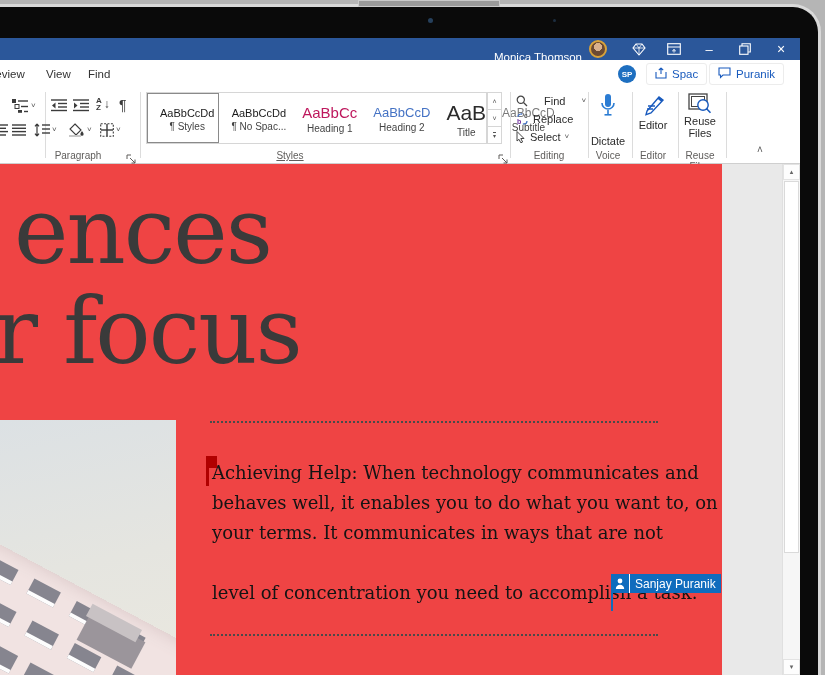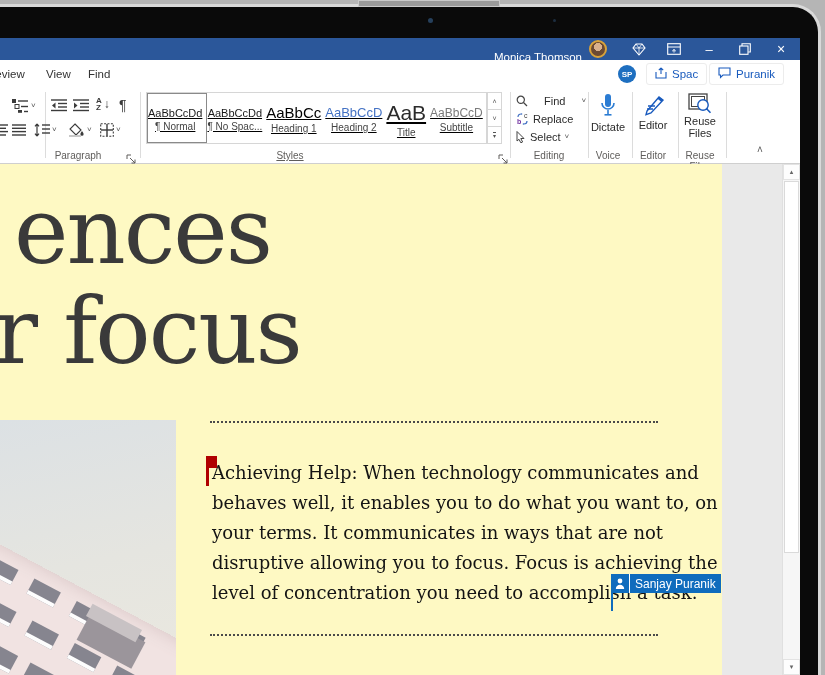--- a/index.html
+++ b/index.html
@@ -41,42 +41,42 @@
   .grouplabel{position:absolute;top:62px;font-size:10px;color:#5f5d5b;text-align:center;}
   .launcher{position:absolute;top:62px;width:11px;height:11px;color:#5f5d5b;}
   .icobtn{position:absolute;display:flex;align-items:center;gap:2px;color:#3b3b3b;}
   .chev{font-size:8px;color:#555;line-height:1;}
   .rowline{stroke:#3b3b3b;stroke-width:1.4;}
   .sortAZ{font-size:8px;font-weight:bold;color:#3b3b3b;line-height:7px;display:flex;flex-direction:column;}
   .pilcrow{font-size:14px;color:#3b3b3b;}
 
   
   .gallery{left:146px;top:4px;width:341px;height:52px;border:1px solid #d6d6d6;box-sizing:border-box;background:#fff;display:flex;}
-  .gitem{height:100%;display:flex;flex-direction:column;align-items:center;justify-content:center;box-sizing:border-box;padding:2px 4px 0 0;text-decoration:underline;}
+  .gitem{height:100%;display:flex;flex-direction:column;align-items:center;justify-content:center;box-sizing:border-box;padding:2px 4px 0 12px;}
   .gitem .nm{font-size:10px;color:#444;margin-top:2px;white-space:nowrap;}
   .gsel{border:1px solid #8a8a8a;background:#fff;}
   .pv-n{font-size:11px;color:#1a1a1a;}
-  .pv-h1{font-size:15px;color:#000000;}
+  .pv-h1{font-size:15px;color:#be185d;}
   .pv-h2{font-size:13px;color:#4472c4;}
   .pv-t{font-size:21px;color:#2b2b2b;font-weight:300;}
   .pv-s{font-size:12px;color:#7a7a7a;}
   .gscroll{left:487px;top:4px;width:15px;height:52px;display:flex;flex-direction:column;}
   .gsbtn{flex:1;border:1px solid #d6d6d6;border-top:none;display:flex;align-items:center;justify-content:center;
          font-size:7px;color:#555;background:#fff;box-sizing:border-box;}
   .gsbtn:first-child{border-top:1px solid #d6d6d6;}
   .gmore{border-top:1.5px solid #555;line-height:4px;font-size:6px;padding-top:1px;}
 
   
   .editrow{position:absolute;left:516px;height:14px;display:flex;align-items:center;gap:4px;font-size:11px;color:#2b2b2b;}
   .bigbtn{position:absolute;display:flex;flex-direction:column;align-items:center;font-size:11px;color:#2b2b2b;}
   .collapse{position:absolute;left:757px;top:56px;font-size:10px;color:#555;}
 
   
   .docarea{left:0;top:126px;width:800px;height:511px;background:#e9e9e9;}
-  .page{position:absolute;left:0;top:0;width:722px;height:511px;background:#fef9c3;padding-left:45px;}
+  .page{position:absolute;left:0;top:0;width:722px;height:511px;background:#ef4444;padding-left:45px;}
   .heading{position:absolute;font-family:"DejaVu Serif",serif;color:#3a3a3a;font-size:92px;letter-spacing:-2px;white-space:nowrap;line-height:1;}
   .docline{position:absolute;left:212px;white-space:nowrap;font-family:"DejaVu Serif",serif;font-size:18px;line-height:30px;color:#141414;}
   .dotline{position:absolute;left:210px;width:448px;border-top:2px dotted #4a4a4a;height:0;}
 
   
   .hero{position:absolute;left:0;top:256px;width:176px;height:255px;overflow:hidden;
         background:linear-gradient(168deg,#dce1e4 0%,#e5e5e0 55%,#eae8df 100%);}
   .building{position:absolute;left:-12px;top:118px;width:420px;height:320px;background:#f1e3e2;
             transform:rotate(28deg);transform-origin:0 0;box-shadow:inset 0 14px 18px -14px #d8c6c6;}
   .bwin{position:absolute;width:30px;height:13px;background:#86858f;border-bottom:4px solid #fdfdfd;}
@@ -262,21 +262,21 @@
           <path d="M1 1v4M1 1h4" stroke="#5f5d5b" fill="none"></path>
           <path d="M4 4l5 5M9 9V5.5M9 9H5.5" stroke="#5f5d5b" fill="none"></path>
         </svg>
     </div>
 
     <div class="vsep" style="left:140px;"></div>
 
     <div class="abs gallery">
       <div class="gitem gsel">
         <span class="pv-n">AaBbCcDd</span>
-        <span class="nm">¶ Normal</span>
+        <span class="nm">¶ Styles</span>
       </div>
       <div class="gitem">
         <span class="pv-n">AaBbCcDd</span>
         <span class="nm">¶ No Spac...</span>
       </div>
       <div class="gitem">
         <span class="pv-h1">AaBbCc</span>
         <span class="nm">Heading 1</span>
       </div>
       <div class="gitem">
@@ -343,21 +343,21 @@
 
     <div class="vsep" style="left:588px;"></div>
 
     <div class="bigbtn" style="left:588px;top:5px;width:40px;">
       <svg width="16" height="26" viewBox="0 0 16 26">
           <rect x="5" y="1" width="6" height="13" rx="3" fill="#2b7cd3"></rect>
           <path d="M2 10a6 6 0 0 0 12 0" fill="none" stroke="#2b7cd3" stroke-width="1.6"></path>
           <line x1="8" y1="17" x2="8" y2="21" stroke="#2b7cd3" stroke-width="1.6"></line>
           <line x1="4.5" y1="21.8" x2="11.5" y2="21.8" stroke="#2b7cd3" stroke-width="1.6"></line>
         </svg>
-      <span style="margin-top:2px;">Dictate</span>
+      <span style="margin-top:16px;">Dictate</span>
     </div>
     <div class="grouplabel" style="left:588px;width:40px;">Voice</div>
 
     <div class="vsep" style="left:632px;"></div>
 
     <div class="bigbtn" style="left:632px;top:5px;width:42px;">
       <svg width="26" height="26" viewBox="0 0 26 26">
           <path d="M7 18L19 4l4 3L11 20l-5 1.6z" fill="#fff" stroke="#185abd" stroke-width="1.4"></path>
           <path d="M8 13h7M7 16h6" stroke="#185abd" stroke-width="1.4"></path>
           <path d="M19 4l4 3-1.6 1.8-4-3z" fill="#185abd"></path>
@@ -408,21 +408,20 @@
         <div class="balcony-front"></div>
         <div class="balcony-top"></div>
       </div>
 
       <div class="dotline" style="top:257px;"></div>
       <div class="dotline" style="top:470px;"></div>
 
       <div class="docline" style="top:294px;">Achieving Help: When technology communicates and</div>
       <div class="docline" style="top:324px;">behaves well, it enables you to do what you want to, on</div>
       <div class="docline" style="top:354px;">your terms. It communicates in ways that are not</div>
-      <div class="docline" style="top:384px;">disruptive allowing you to focus. Focus is achieving the</div>
       <div class="docline" style="top:414px;">level of concentration you need to accomplish a task.</div>
 
       <svg class="abs" style="left:206px;top:292px;" width="12" height="30" viewBox="0 0 12 30">
         <rect x="0" y="0" width="3" height="30" fill="#b00000"></rect>
         <path d="M3 0h8v12H3z" fill="#b00000"></path>
       </svg>
 
       <div class="flag-label">
         <span class="flag-ic">
           <svg width="10" height="11" viewBox="0 0 10 11">

